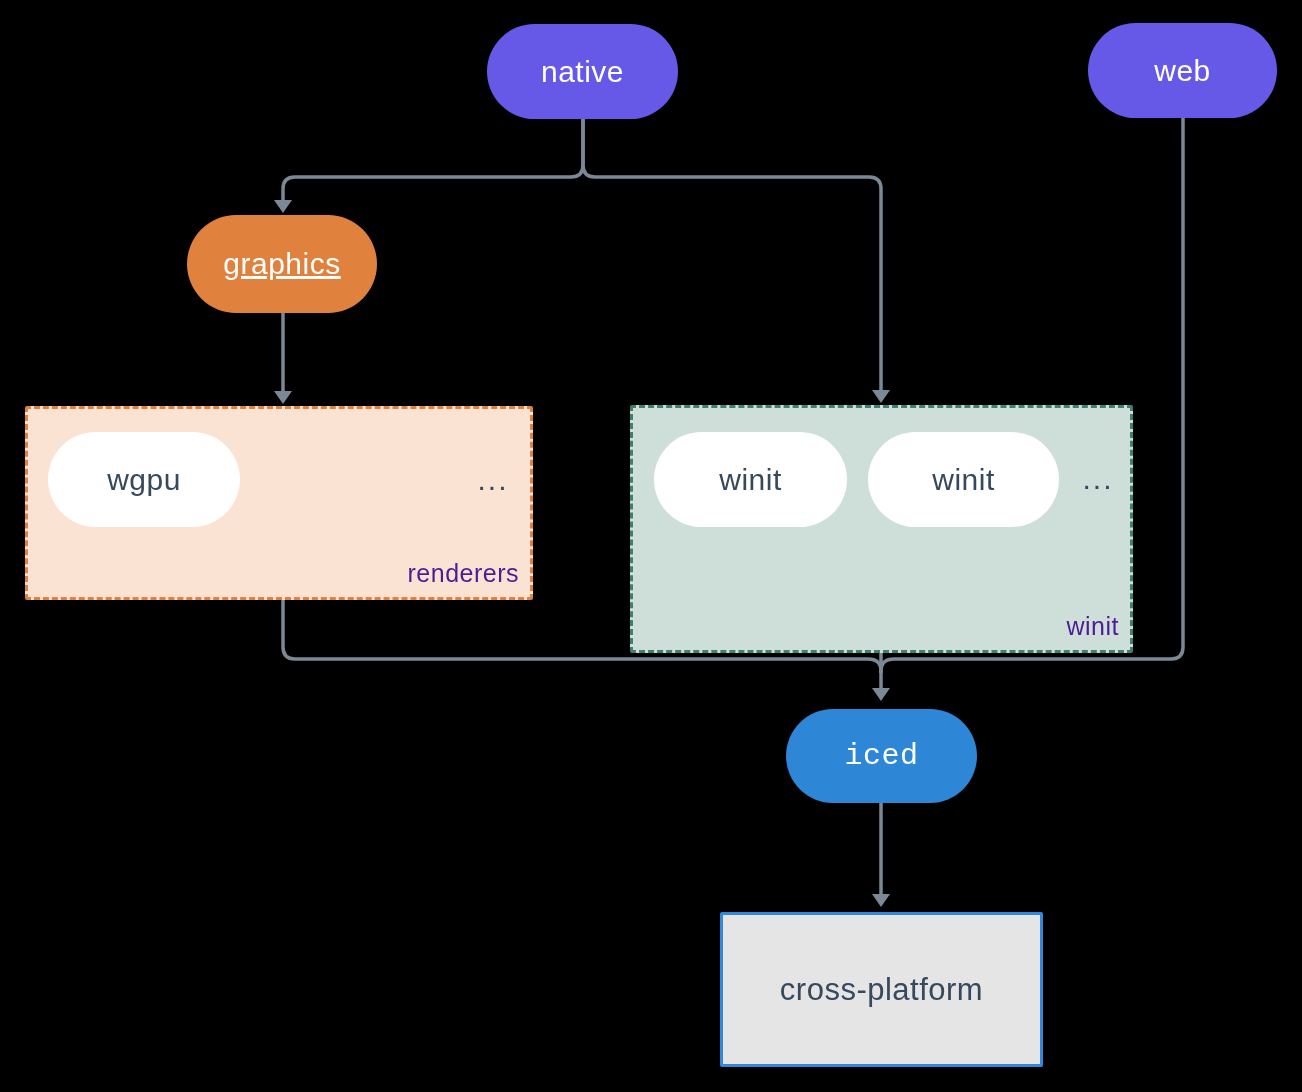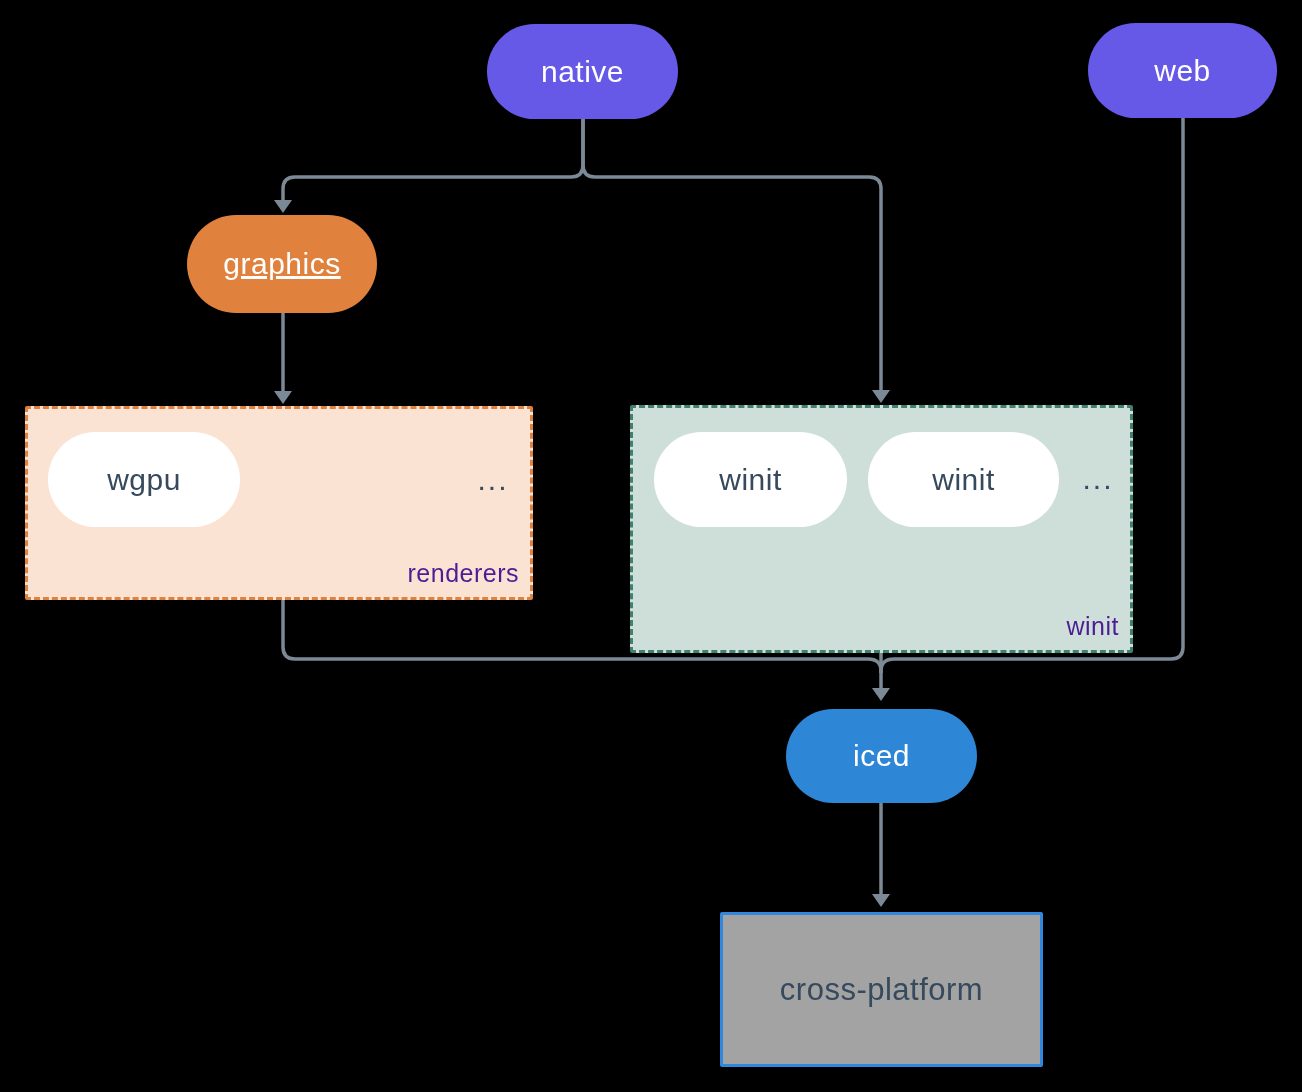--- a/index.html
+++ b/index.html
@@ -37,21 +37,21 @@
     align-items: center;
     justify-content: center;
     border-radius: 50px;
     color: #ffffff;
     font-size: 30px;
     letter-spacing: 0.5px;
   }
   .pill-native   { left: 487px;  top: 24px;  width: 191px; height: 95px; background: #6659e8; }
   .pill-web      { left: 1088px; top: 23px;  width: 189px; height: 95px; background: #6659e8; }
   .pill-graphics { left: 187px;  top: 215px; width: 190px; height: 98px; background: #e0823e; text-decoration: underline; }
-  .pill-iced     { left: 786px;  top: 709px; width: 191px; height: 94px; background: #2e86d6; }
+  .pill-iced     { left: 786px;  top: 709px; width: 191px; height: 94px; background: #2e86d6; font-family: Liberation Mono, monospace; }
 
   .group-box {
     position: absolute;
     border: 3px dashed;
     border-radius: 2px;
     box-sizing: border-box;
   }
   .group-renderers {
     left: 25px; top: 406px; width: 508px; height: 194px;
     background: #fae3d3;
@@ -92,21 +92,21 @@
     right: 11px;
     bottom: 9px;
     color: #4c1d95;
     font-size: 25px;
     letter-spacing: 0.5px;
   }
   .app-box {
     position: absolute;
     left: 720px; top: 912px; width: 323px; height: 155px;
     box-sizing: border-box;
-    background: #a3a3a3;
+    background: #e5e5e5;
     border: 3px solid #3287de;
     border-radius: 2px;
     display: flex;
     flex-direction: column;
     align-items: center;
     justify-content: center;
     color: #36495d;
     font-size: 31px;
     line-height: 47px;
     letter-spacing: 0.5px;

